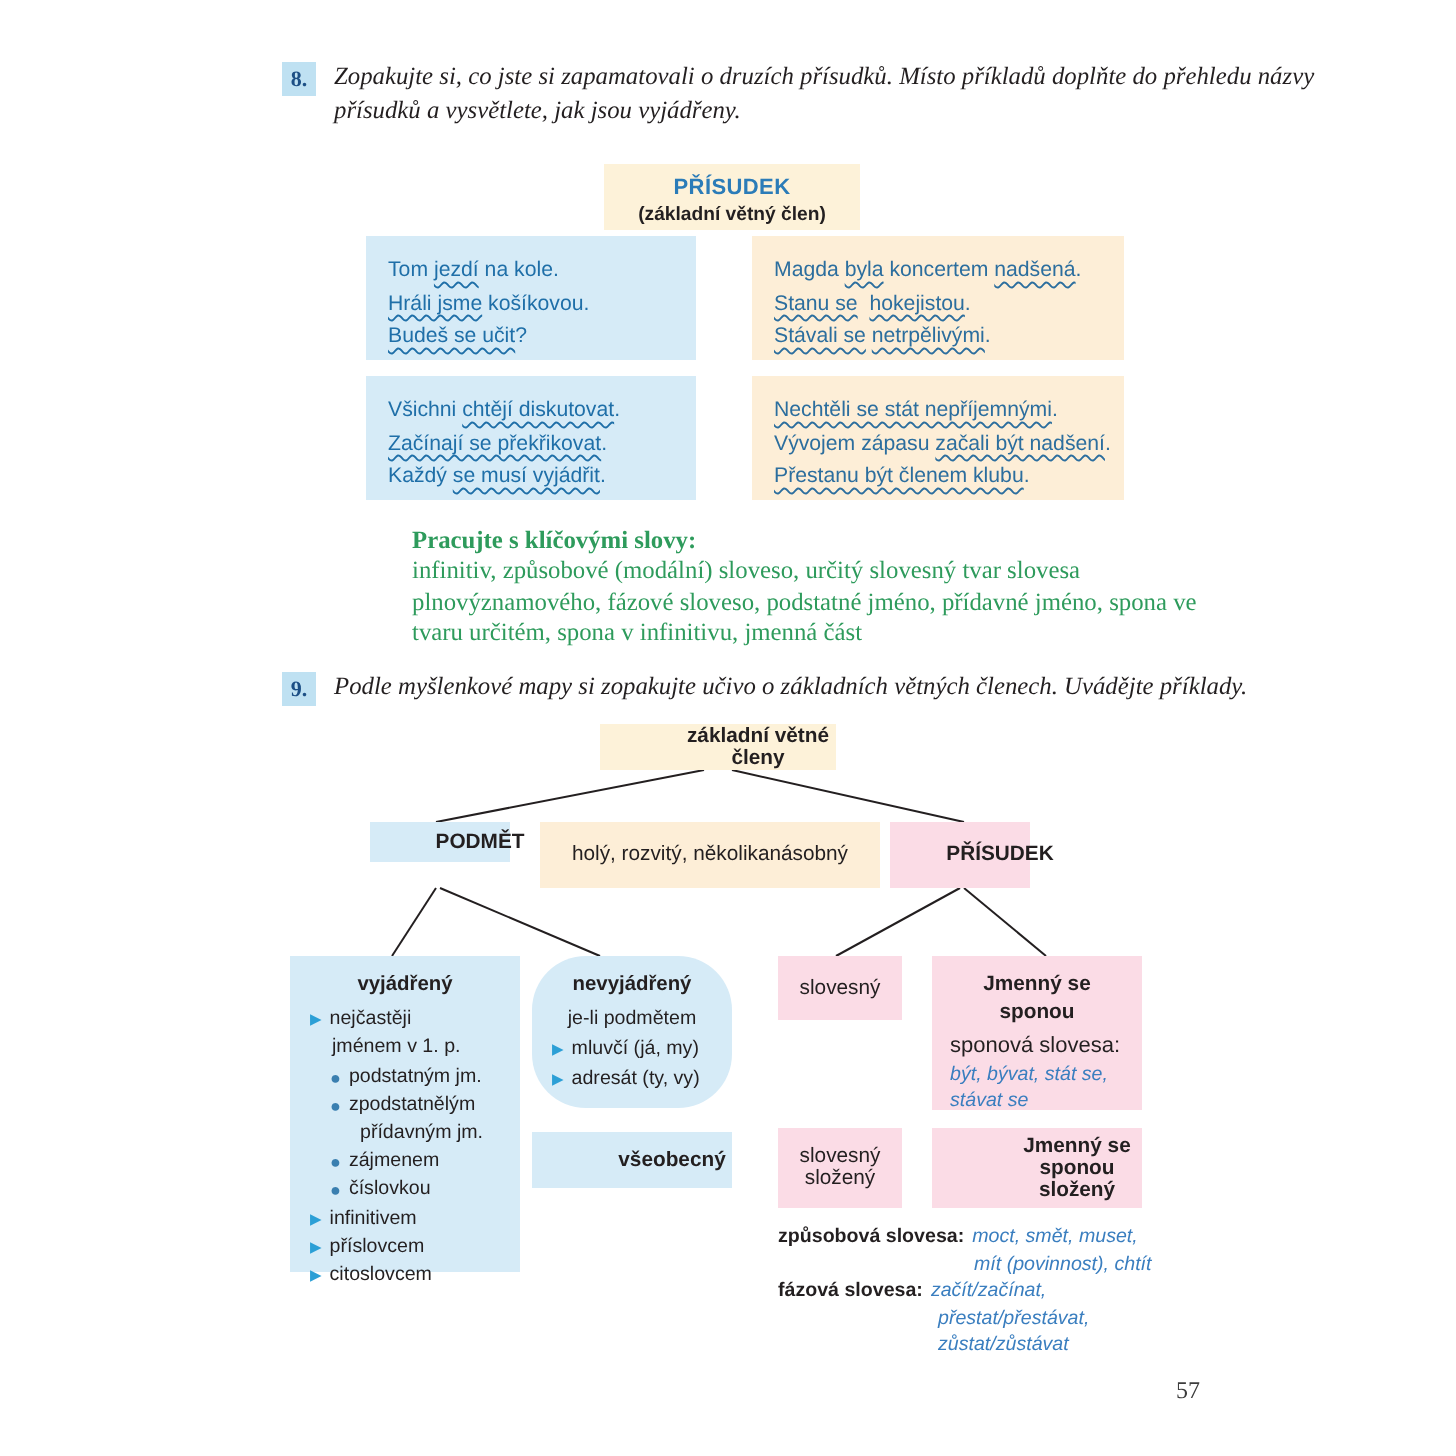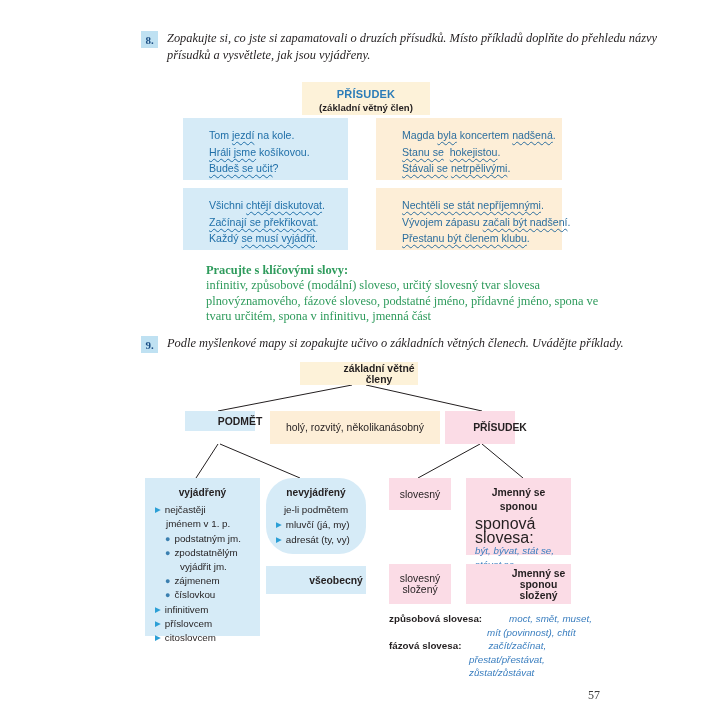--- a/index.html
+++ b/index.html
@@ -72,21 +72,21 @@
   }
   .titlebox .t2 {
     color: #231f20;
     font-weight: bold;
     font-size: 9.6px;
     line-height: 14px;
   }
 
   
   .sent-box {
-    padding: 9px 11px 8px 26px;
+    padding: 9px 11px 8px 11px;
     font-size: 10.6px;
     line-height: 16.5px;
   }
   .sent-box.blue  { color: #1f6fa8; }
   .sent-box.orange{ color: #2c6e9e; }
   .sent-line { white-space: nowrap; }
   .wavy {
     text-decoration: underline;
     text-decoration-style: wavy;
     text-decoration-skip-ink: none;
@@ -181,33 +181,33 @@
     padding: 8px 9px 9px 9px;
     font-size: 9.8px;
     line-height: 13.6px;
   }
   .sponanode .hd {
     text-align: center;
     font-weight: bold;
     font-size: 10.4px;
     margin-bottom: 4px;
   }
-  .sponanode .lbl { font-size: 16px; }
+  .sponanode .lbl { font-size: 11px; }
   .sponanode .vrb {
     color: #3a7ebf;
     font-style: italic;
   }
 
   
   .legend {
     position: absolute;
     font-size: 9.8px;
     line-height: 13.6px;
   }
-  .legend .row { display: flex; gap: 23px; }
+  .legend .row { display: flex; }
   .legend .k {
     font-weight: bold;
     white-space: nowrap;
     flex: 0 0 auto;
   }
   .legend .v {
     color: #3a7ebf;
     font-style: italic;
     margin-left: 4px;
   }
@@ -320,21 +320,21 @@
       </div>
     <div class="indent-cont">jménem v 1. p.</div>
     <div class="li">
         <span class="dot">●</span>
         <span class="txt">podstatným jm.</span>
       </div>
     <div class="li">
         <span class="dot">●</span>
         <span class="txt">zpodstatnělým</span>
       </div>
-    <div class="indent-cont2">vyjádřit jm.</div>
+    <div class="indent-cont2">přídavným jm.</div>
     <div class="li">
         <span class="dot">●</span>
         <span class="txt">zájmenem</span>
       </div>
     <div class="li">
         <span class="dot">●</span>
         <span class="txt">číslovkou</span>
       </div>
     <div class="li">
         <span class="tri">▶</span>

